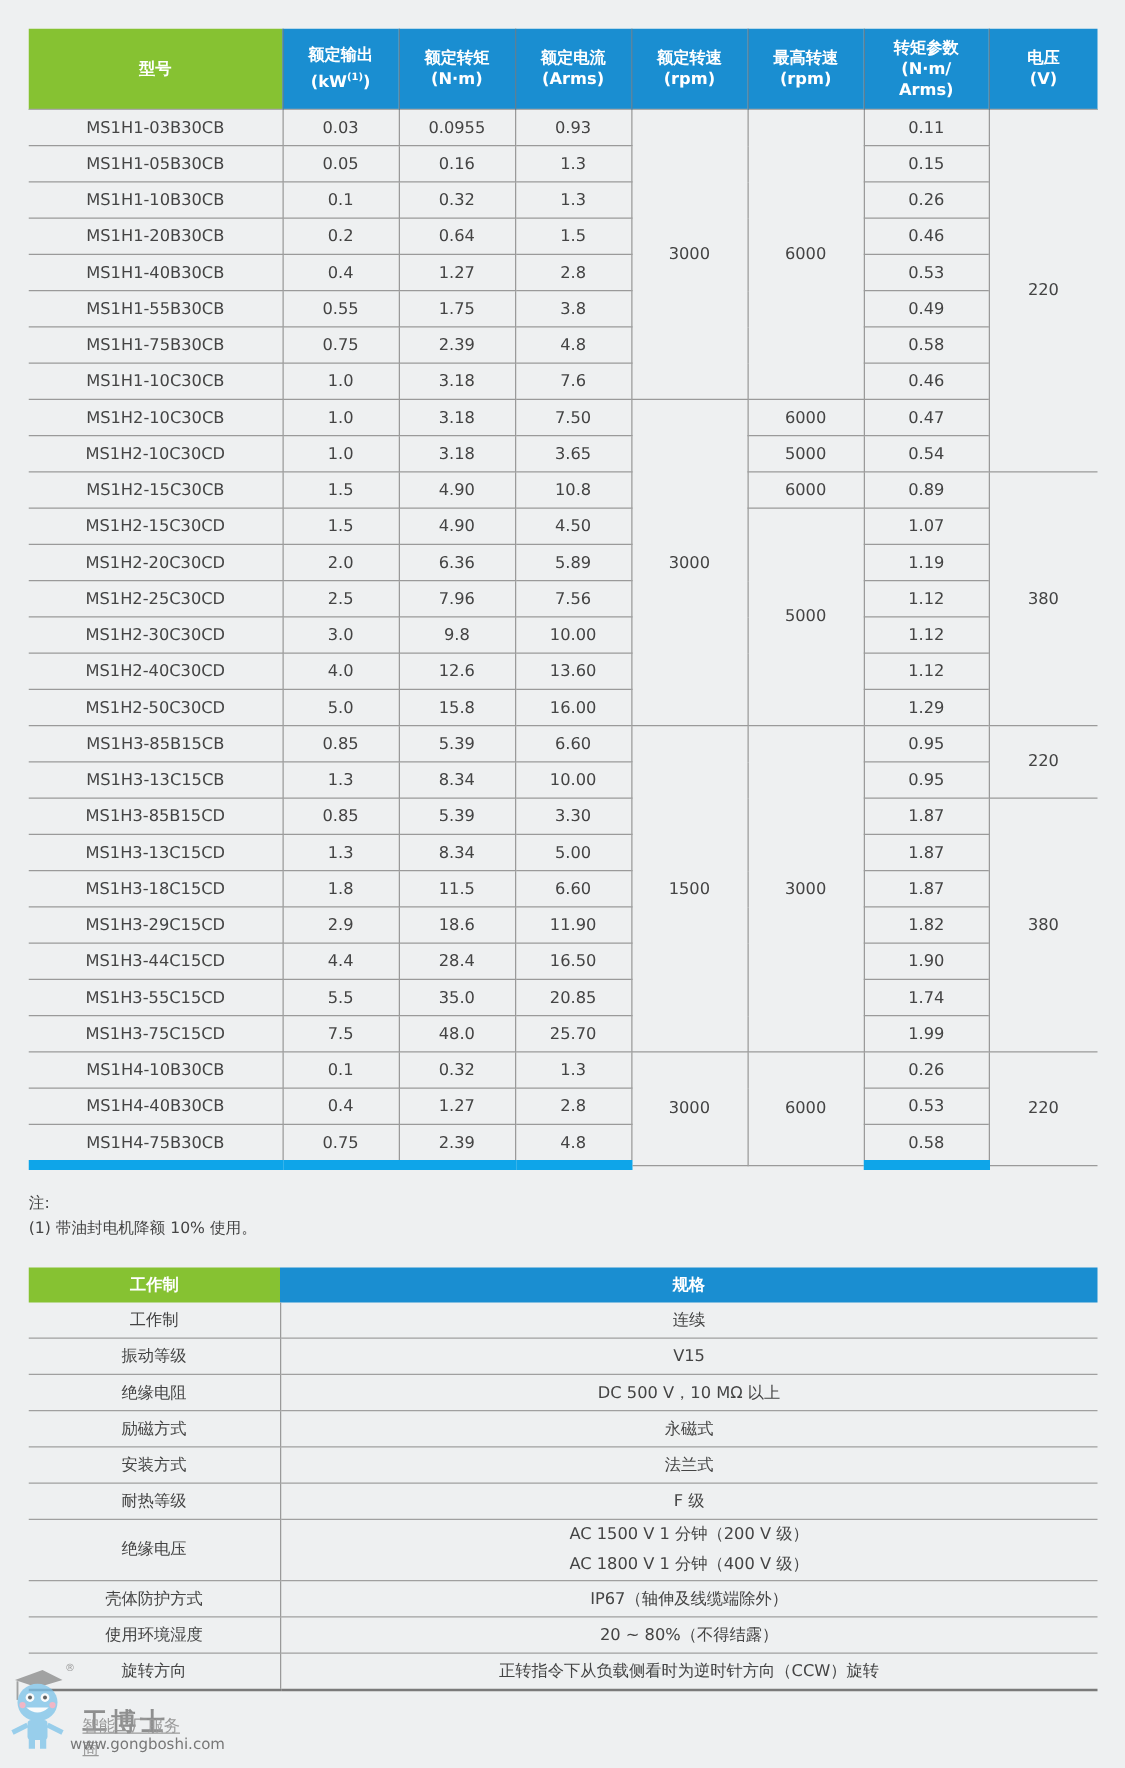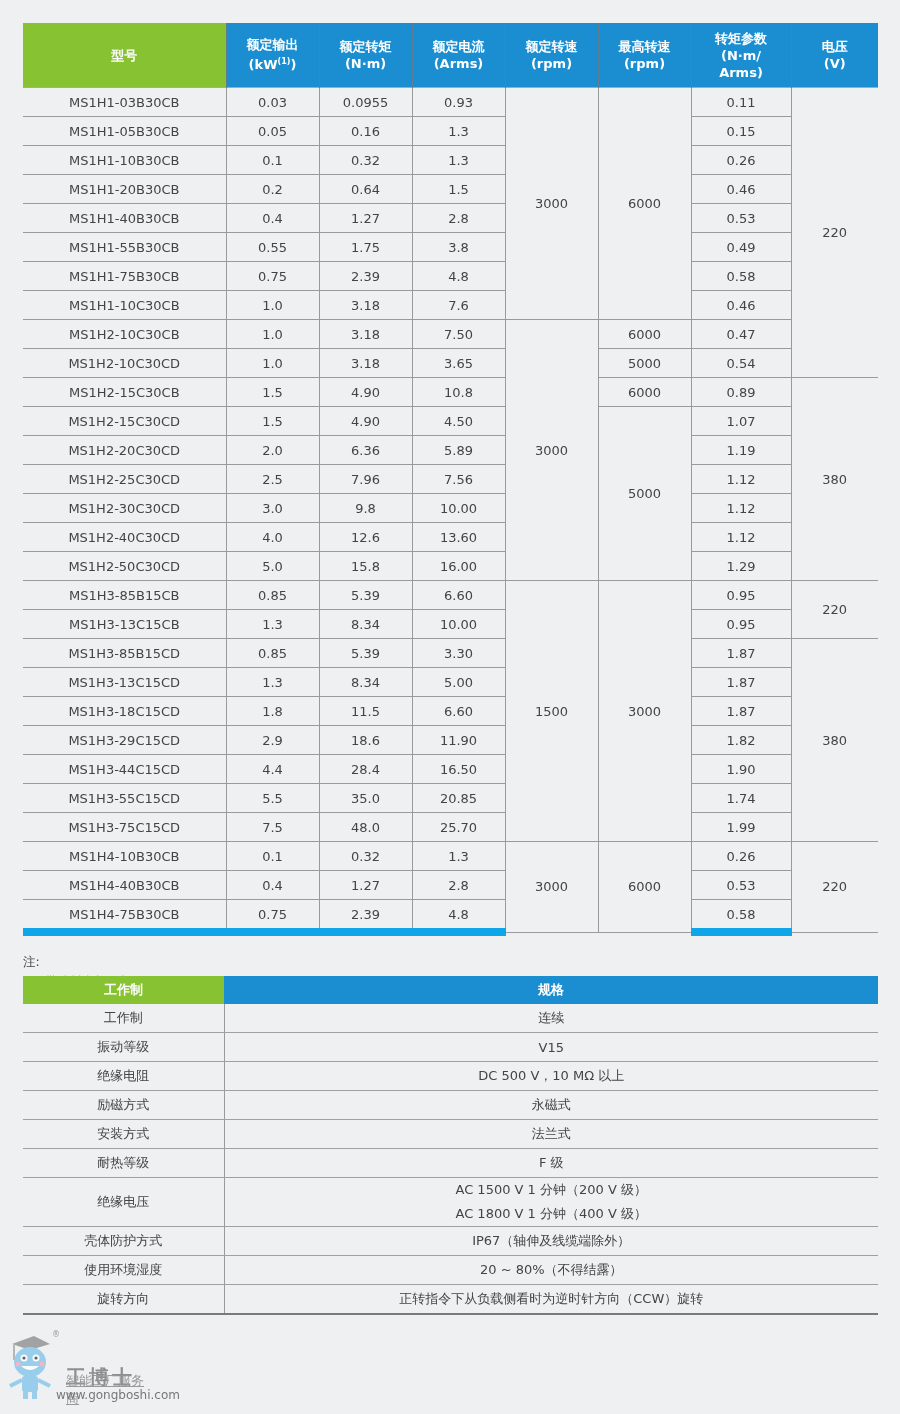--- a/index.html
+++ b/index.html
@@ -26,21 +26,21 @@
     border: 1px solid #9a9a9a; border-top: 1px solid #a9a9a9;
     color: #444;
   }
   #spec-table td:first-child { border-left: none; }
   #spec-table tr td.last { border-right: none; }
   #spec-table tbody tr:last-child td { border-bottom: 8px solid #0ea5e9; }
   sup { font-size: 8px; }
 
   #note { position: absolute; left: 23px; top: 952px; font-size: 12.5px; line-height: 20px; color: #444; }
 
-  #env-table { position: absolute; left: 23px; top: 976px; width: 855px; }
+  #env-table { position: absolute; left: 23px; top: 1014px; width: 855px; }
   #env-table th {
     color: #fff; font-weight: bold; font-size: 13px; height: 28px; padding: 0;
     background: #1a8ed1;
   }
   #env-table th.green { background: #86c232; }
   #env-table td {
     font-size: 13px; text-align: center; height: 28px; padding: 0;
     border-bottom: 1px solid #a0a0a0; color: #444;
   }
   #env-table td.k { width: 201px; border-right: 1px solid #9a9a9a; }

